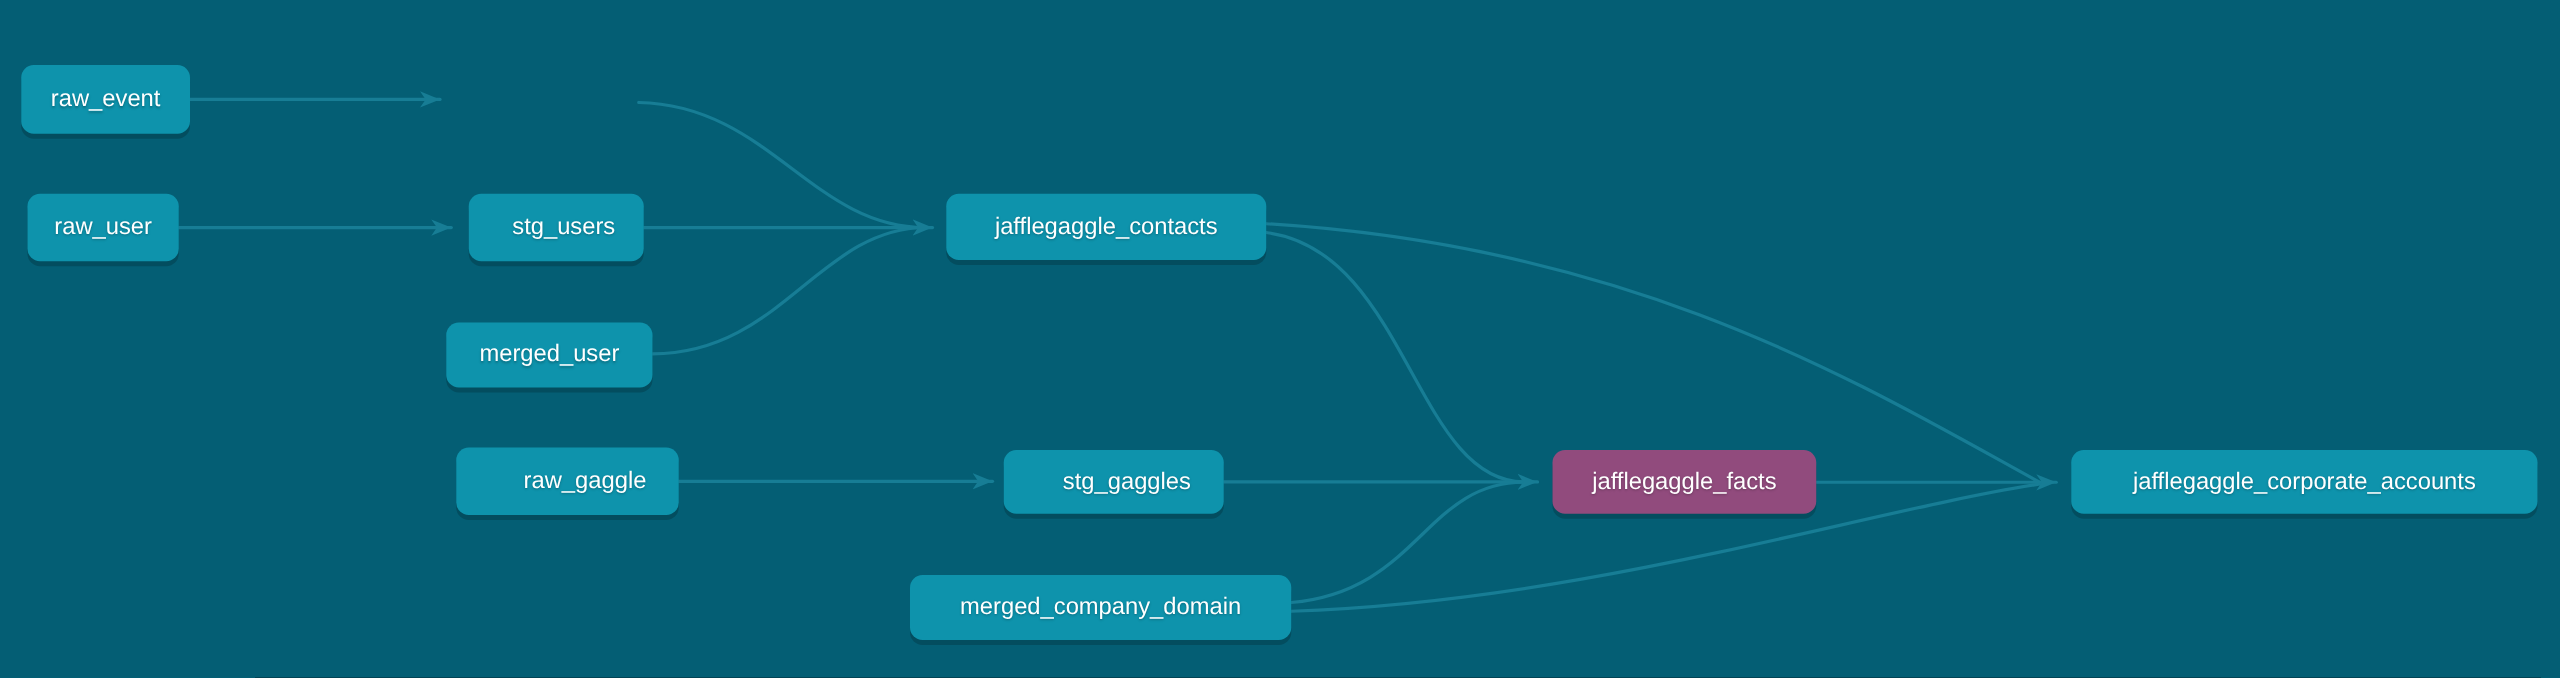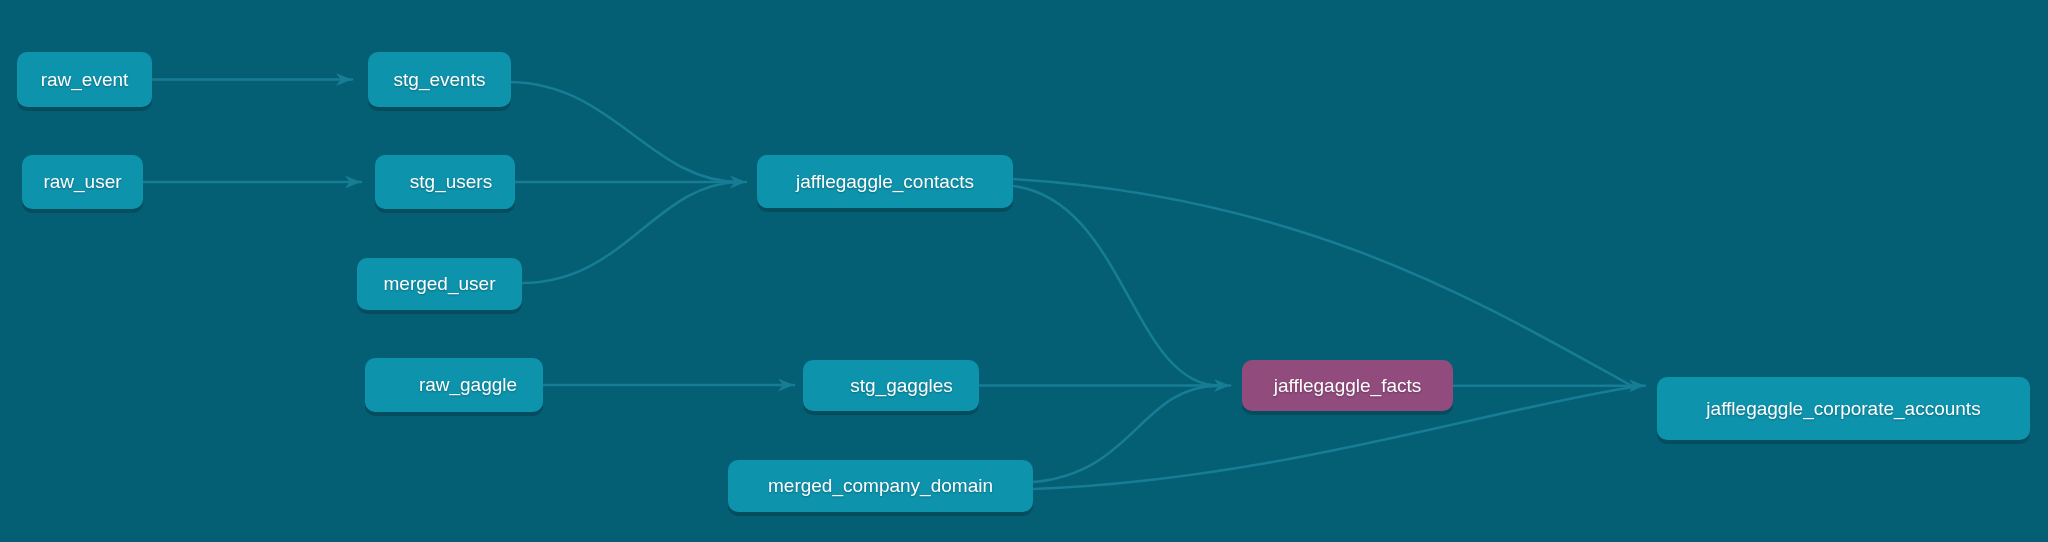--- a/index.html
+++ b/index.html
@@ -61,23 +61,20 @@
 
     <path class="edge" d="M1013,179 C1310,197 1490,308 1632,386"></path>
     <path class="edge" d="M1033,489 C1270,481 1490,409 1632,387.2"></path>
     <path class="edge" d="M1453,385.8 L1645,385.8" marker-end="url(#arrow)"></path>
   </svg>
 
   <div class="node teal" style="left:17px;   top:52px;  width:135px; height:55px;">
       <span>raw_event</span>
     </div>
 
-  <div class="node teal" style="left:368px;  top:52px;  width:143px; height:55px;">
-      <span>stg_events</span>
-    </div>
 
   <div class="node teal" style="left:22px;   top:155px; width:121px; height:54px;">
       <span>raw_user</span>
     </div>
 
   <div class="node teal" style="left:375px;  top:155px; width:128px; height:54px;padding-left:12px;">
       <span>stg_users</span>
     </div>
 
   <div class="node teal" style="left:357px;  top:258px; width:165px; height:52px;">
@@ -97,17 +94,17 @@
     </div>
 
   <div class="node teal" style="left:728px;  top:460px; width:305px; height:52px;">
       <span>merged_company_domain</span>
     </div>
 
   <div class="node purple" style="left:1242px; top:360px; width:211px; height:51px;">
       <span>jafflegaggle_facts</span>
     </div>
 
-  <div class="node teal" style="left:1657px; top:377px; width:373px; height:63px;">
+  <div class="node teal" style="left:1657px; top:360px; width:373px; height:51px;">
       <span>jafflegaggle_corporate_accounts</span>
     </div>
 
 </div>
 
 </body></html>

